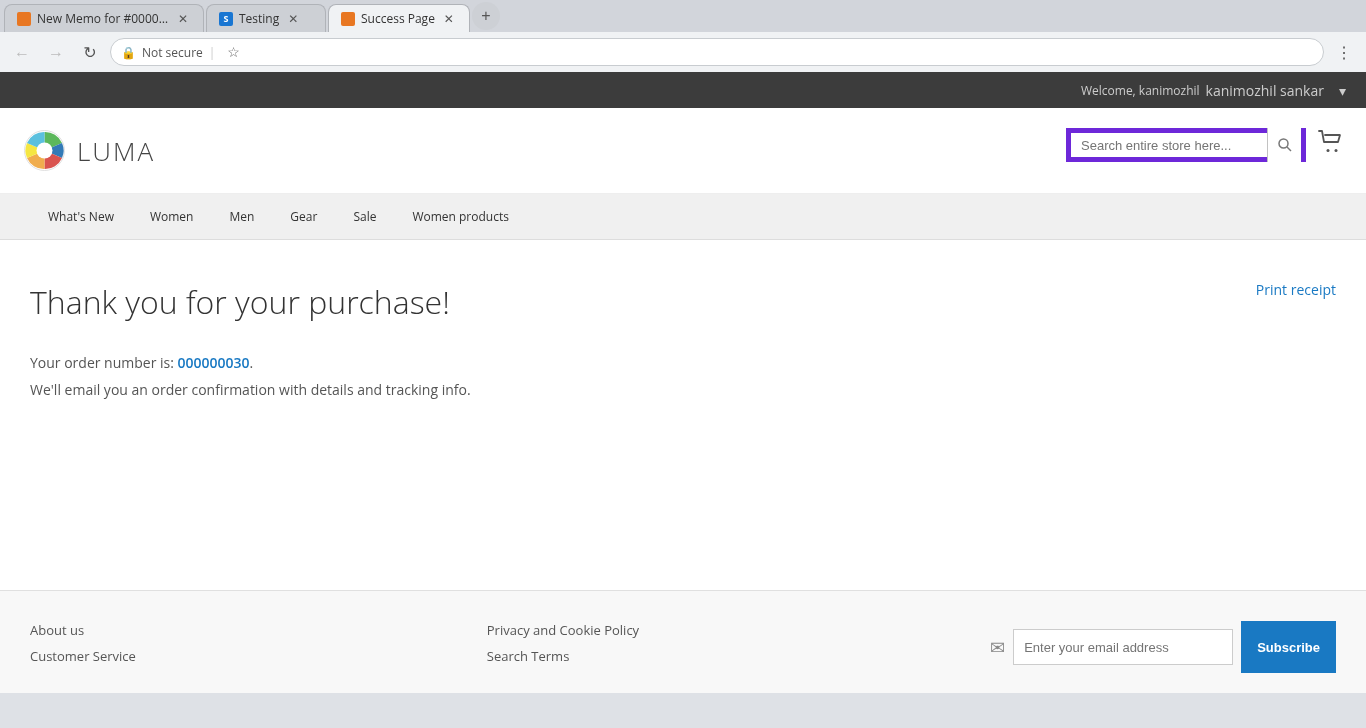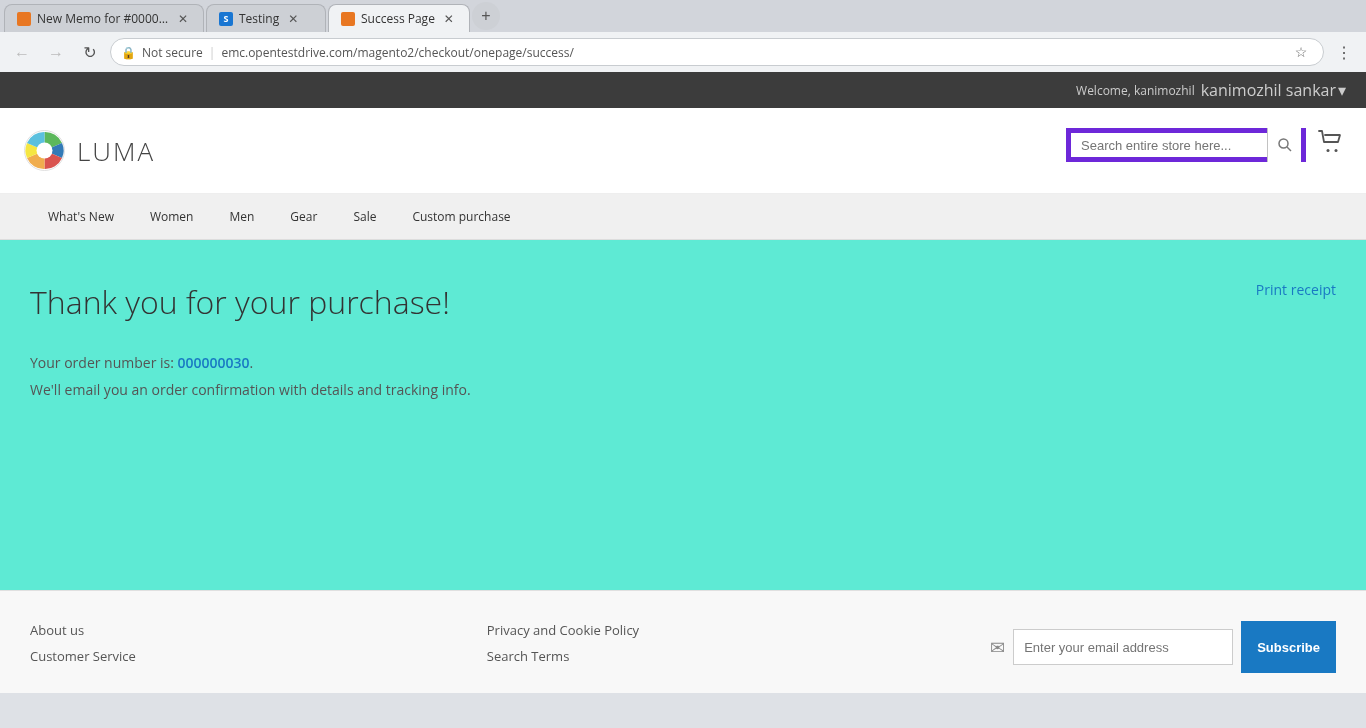--- a/index.html
+++ b/index.html
@@ -130,43 +130,43 @@
     .menu-dots {
       width: 28px; height: 28px;
       border-radius: 50%;
       border: none; background: transparent; cursor: pointer;
       color: #555; font-size: 16px;
       display: flex; align-items: center; justify-content: center;
     }
 
     
     .page-wrapper {
-      background: #5eead4;
+      background: #ffffff;
       min-height: 596px;
     }
 
     
     .top-bar {
       background: #3c3c3c;
       height: 36px;
       display: flex;
       align-items: center;
       justify-content: flex-end;
       padding: 0 20px;
       gap: 6px;
     }
     .top-bar-text {
       color: #ccc;
       font-size: 12px;
     }
     .top-bar-dropdown {
       color: #ccc;
-      font-size: 16px;
-      cursor: pointer;
-      display: flex; align-items: flex-start; gap: 2px;
+      font-size: 14px;
+      cursor: pointer;
+      display: flex; align-items: flex-start; gap: 15px;
     }
 
     
     .site-header {
       background: #fff;
       padding: 20px 22px;
       display: flex;
       align-items: flex-start;
       justify-content: space-between;
       border-bottom: 1px solid #eee;
@@ -350,21 +350,20 @@
   </div>
 
   <div class="address-bar-row">
     <button class="nav-btn disabled">←</button>
     <button class="nav-btn disabled">→</button>
     <button class="nav-btn">↻</button>
     <div class="address-bar">
       <span class="lock-icon">🔒</span>
       <span class="not-secure">Not secure</span>
       <span style="color:#ccc;font-size:12px;"> | </span>
-      <span class="url-text">emc.opentestdrive.com/magento2/checkout/onepage/success/</span>
       <div class="address-bar-icons">
         <button class="addr-icon-btn">☆</button>
       </div>
     </div>
     <button class="menu-dots">⋮</button>
   </div>
 
   <div class="page-wrapper">
 
     <div class="top-bar">
@@ -415,21 +414,21 @@
         </button>
       </div>
     </div>
 
     <nav class="main-nav">
       <a class="nav-item">What's New</a>
       <a class="nav-item">Women</a>
       <a class="nav-item">Men</a>
       <a class="nav-item">Gear</a>
       <a class="nav-item">Sale</a>
-      <a class="nav-item">Custom purchase</a>
+      <a class="nav-item">Women products</a>
     </nav>
 
     <div class="main-content">
       <h1 class="thank-you-title">Thank you for your purchase!</h1>
       <a class="print-receipt-link">Print receipt</a>
       <p class="order-text">
         <span>Your order number is: </span><a class="order-number-link">000000030</a><span>.</span>
       </p>
       <p class="email-text">We'll email you an order confirmation with details and tracking info.</p>
     </div>

